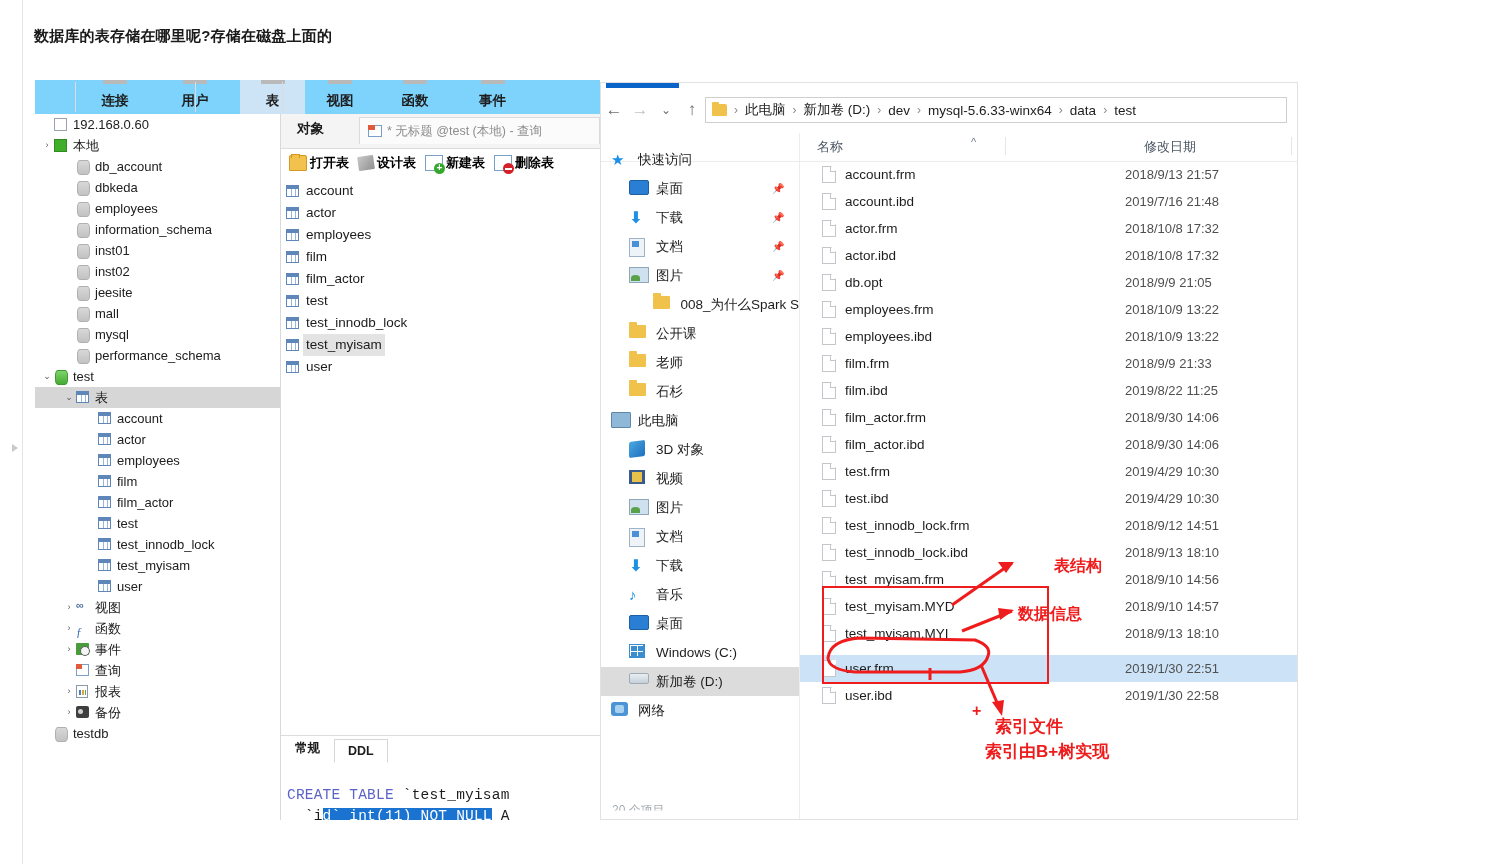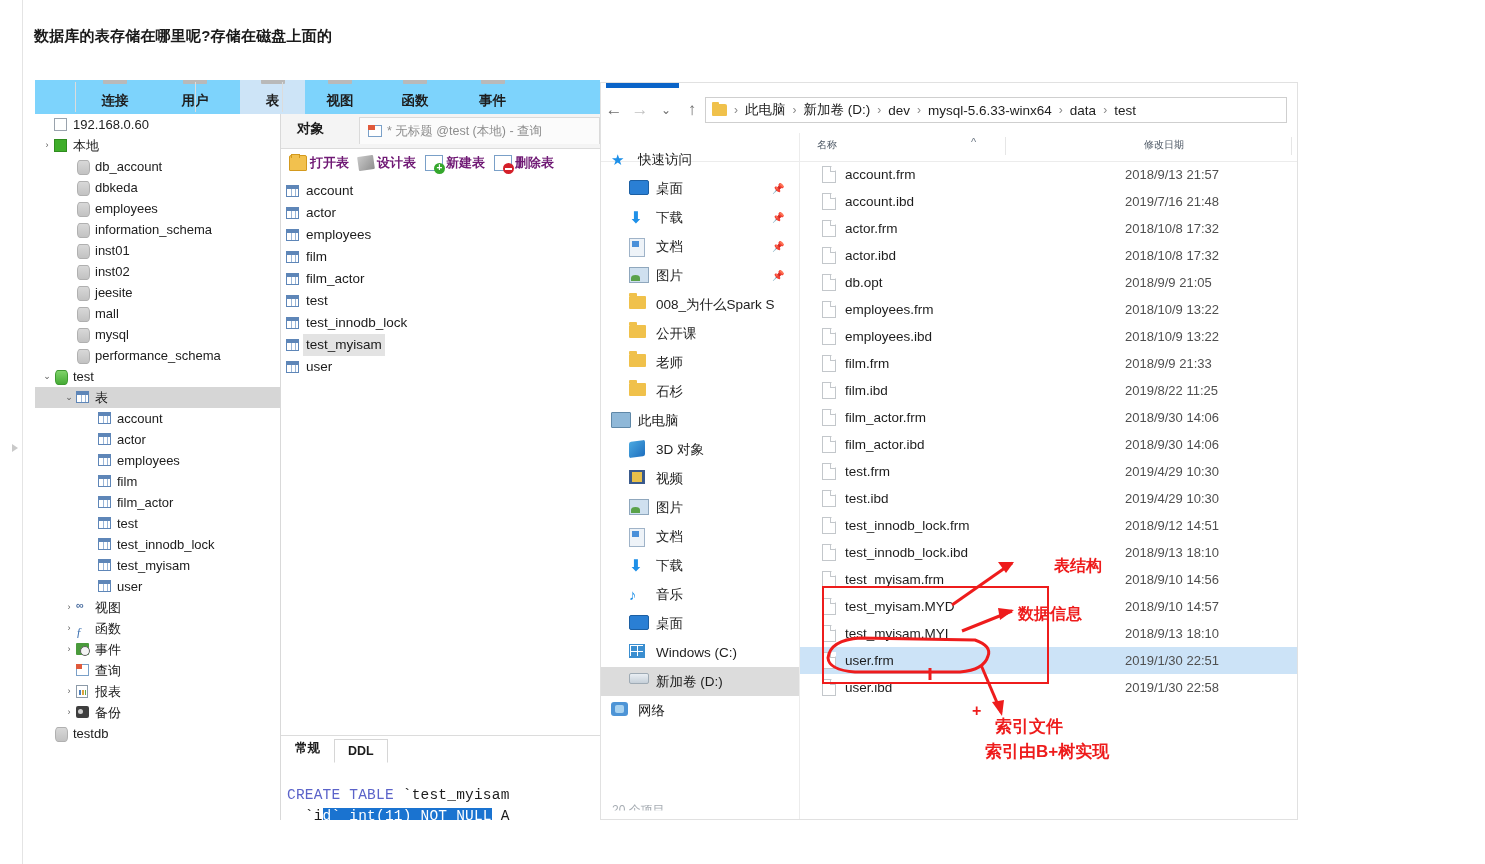--- a/index.html
+++ b/index.html
@@ -56,21 +56,21 @@
   
   .nv-obj{position:absolute;left:246px;top:34px;width:319px;height:706px;background:#ffffff;}
   .nv-tabs{position:absolute;left:0;top:0;width:319px;height:34px;background:#f4f4f4;border-bottom:1px solid #dcdcdc;}
   .nv-tab-obj{position:absolute;left:16px;top:6px;font-size:13.5px;font-weight:bold;color:#1d1d1d;}
   .nv-tab-qry{position:absolute;left:78px;top:3px;height:27px;background:#fbfbfb;border:1px solid #dadada;border-bottom:none;
      display:flex;align-items:center;padding:0 8px;font-size:12.5px;color:#8d8d8d;white-space:nowrap;overflow:hidden;width:241px;box-sizing:border-box;}
   .qry-ic{width:14px;height:12px;margin-right:5px;background:#ffffff;border:1px solid #7aa0c8;position:relative;flex:0 0 14px;box-sizing:border-box;}
   .qry-ic:before{content:"";position:absolute;left:-1px;top:-1px;width:7px;height:5px;background:#e05a3c;}
 
   .nv-toolbar{position:absolute;left:0;top:35px;width:319px;height:28px;display:flex;align-items:center;padding-left:8px;box-sizing:border-box;overflow:hidden;}
-  .tbtn{display:flex;align-items:center;margin-right:9px;font-size:13px;font-weight:bold;color:#701a75;white-space:nowrap;}
+  .tbtn{display:flex;align-items:center;margin-right:9px;font-size:13px;font-weight:bold;color:#000000;white-space:nowrap;}
   .tbtn .gl{width:16px;height:14px;margin-right:3px;flex:0 0 16px;position:relative;}
   .gl-open{background:#f2c14e;border:1px solid #d49a1e;border-radius:2px 2px 1px 1px;}
   .gl-open:after{content:"";position:absolute;left:1px;top:-2px;width:7px;height:3px;background:#f2c14e;border:1px solid #d49a1e;border-bottom:none;}
   .gl-design{background:linear-gradient(135deg,#c9c9c9,#8f8f8f);transform:rotate(-8deg);border-radius:1px;}
   .gl-new{background:#ffffff;border:1px solid #7aa0c8;}
   .gl-new:after{content:"+";position:absolute;right:-3px;bottom:-4px;width:11px;height:11px;border-radius:50%;background:#35a72c;color:#fff;font-size:10px;line-height:10px;text-align:center;font-weight:bold;}
   .gl-del{background:#ffffff;border:1px solid #7aa0c8;}
   .gl-del:after{content:"";position:absolute;right:-3px;bottom:-4px;width:11px;height:11px;border-radius:50%;background:#d4202a;
      box-shadow:inset 0 0 0 2px #d4202a;border:2px solid #d4202a;box-sizing:border-box;}
   .gl-del:before{content:"";position:absolute;right:-1px;bottom:0px;width:7px;height:2px;background:#ffffff;z-index:2;}
@@ -99,21 +99,21 @@
   .navbtn{width:26px;text-align:center;font-size:17px;color:#6f6f6f;flex:0 0 26px;}
   .navbtn.dim{color:#c2c2c2;}
   .navbtn.sm{font-size:12px;}
   .addrbox{flex:1;height:26px;border:1px solid #cfcfcf;background:#ffffff;display:flex;align-items:center;margin-right:12px;padding-left:6px;box-sizing:border-box;overflow:hidden;}
   .folder-ic{width:15px;height:12px;background:#f0c14b;border-radius:1px 2px 1px 1px;position:relative;flex:0 0 15px;}
   .folder-ic:after{content:"";position:absolute;left:0;top:-2px;width:7px;height:3px;background:#f0c14b;border-radius:1px 1px 0 0;}
   .crumb{font-size:13.5px;color:#1d1d1d;white-space:nowrap;}
   .crumb-sep{font-size:12px;color:#8a8a8a;margin:0 7px;}
 
   .ex-colhdr{position:absolute;left:0;top:50px;width:698px;height:28px;border-bottom:1px solid #ececec;}
-  .ex-colhdr .ch{position:absolute;top:5px;font-size:10px;color:#4b5663;}
+  .ex-colhdr .ch{position:absolute;top:5px;font-size:13px;color:#4b5663;}
   .ch-sort{position:absolute;top:3px;font-size:11px;color:#6d7884;}
   .colsep{position:absolute;top:4px;width:1px;height:18px;background:#e6e6e6;}
 
   .ex-nav{position:absolute;left:0;top:62px;width:198px;height:676px;overflow:hidden;}
   .nvrow{height:29px;display:flex;align-items:center;font-size:13.5px;color:#1d1d1d;position:relative;padding-left:18px;box-sizing:border-box;}
   .nvrow.sel{background:#dcdcdc;}
   .nvrow .ni{width:20px;height:17px;margin-right:7px;flex:0 0 20px;position:relative;}
   .pin{position:absolute;right:16px;top:9px;width:11px;height:11px;color:#9aa0a6;font-size:12px;transform:rotate(40deg);}
   .ni-star{color:#1e90e8;font-size:15px;line-height:17px;}
   .ni-desk{width:18px;height:13px;background:#2a7fd4;border:1px solid #1c5fa3;border-radius:2px;}
@@ -133,21 +133,21 @@
   .ni-win:after{content:"";position:absolute;left:1px;top:1px;width:13px;height:11px;
      background:linear-gradient(90deg,#fff 0 1px,transparent 1px),linear-gradient(#fff 0 1px,transparent 1px);background-size:7px 6px;}
   .ni-drv{width:18px;height:9px;background:linear-gradient(#e9eef3,#c6d0d9);border:1px solid #9fabb5;border-radius:2px;}
   .ni-net{width:17px;height:14px;background:#4d94d6;border-radius:3px;position:relative;}
   .ni-net:after{content:"";position:absolute;left:4px;top:3px;width:9px;height:8px;background:#a8d2f0;border-radius:2px;}
 
   .ex-vline{position:absolute;left:198px;top:50px;width:1px;height:688px;background:#ececec;}
 
   .ex-files{position:absolute;left:199px;top:78px;width:499px;height:660px;}
   .frow{height:27px;display:flex;align-items:center;position:relative;}
-  .frow.sel{background:#cce3f7;}
+  .frow.sel{background:#cce3f7;margin-top:8px;}
   .frow .fic{width:14px;height:17px;margin-left:22px;margin-right:9px;background:#ffffff;border:1px solid #c3c7cb;position:relative;flex:0 0 14px;box-sizing:border-box;}
   .frow .fic:after{content:"";position:absolute;right:-1px;top:-1px;border-width:0 5px 5px 0;border-style:solid;border-color:transparent #ffffff transparent transparent;}
   .frow .fic:before{content:"";position:absolute;right:-1px;top:-1px;width:5px;height:5px;border-left:1px solid #c3c7cb;border-bottom:1px solid #c3c7cb;}
   .fname{font-size:13.5px;color:#1d1d1d;white-space:nowrap;}
   .fdate{position:absolute;left:325px;font-size:13px;color:#4f4f4f;white-space:nowrap;}
 
   .ex-status{position:absolute;left:14px;top:800px;font-size:12px;color:#5b6672;opacity:.55;
      clip-path:inset(0 0 50% 0);}
   .ann-box{position:absolute;left:822px;top:586px;width:227px;height:98px;border:2.5px solid #ee1c1c;box-sizing:border-box;}
   .ann-text{position:absolute;color:#ee1c1c;font-weight:bold;white-space:nowrap;font-size:16px;}
@@ -557,21 +557,21 @@
           <span>文档</span>
           <span class="pin" style="font-size: 10px; transform: none; color: rgb(154, 160, 166);">📌</span>
         </div>
         <div class="nvrow" style="padding-left: 28px;">
           <span class="ni">
             <span class="ni-pic" style="display: block;"></span>
           </span>
           <span>图片</span>
           <span class="pin" style="font-size: 10px; transform: none; color: rgb(154, 160, 166);">📌</span>
         </div>
-        <div class="nvrow" style="padding-left: 28px;">
+        <div class="nvrow" style="padding-left: 28px; justify-content: flex-end;">
           <span class="ni">
             <span class="ni-fold" style="display: block;"></span>
           </span>
           <span>008_为什么Spark S</span>
         </div>
         <div class="nvrow" style="padding-left: 28px;">
           <span class="ni">
             <span class="ni-fold" style="display: block;"></span>
           </span>
           <span>公开课</span>

